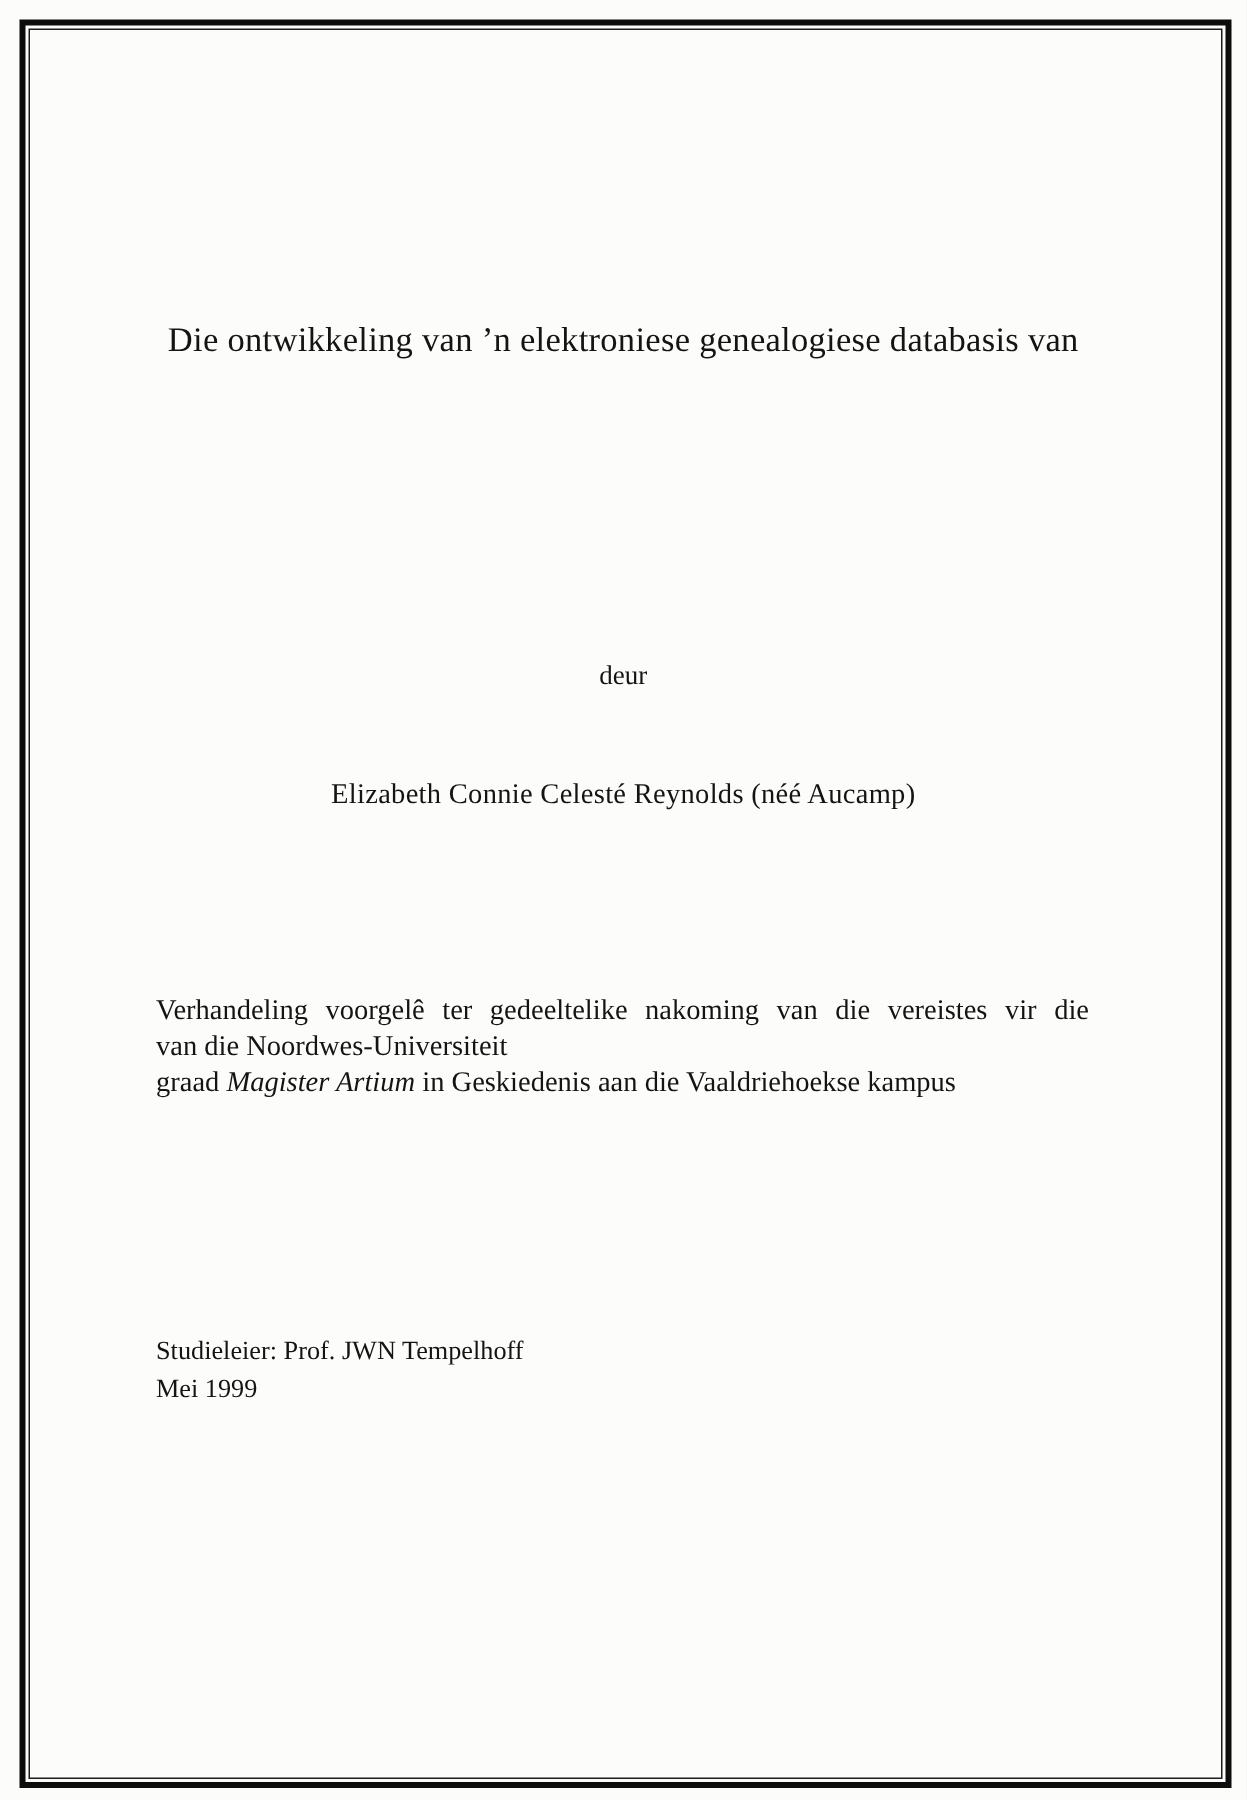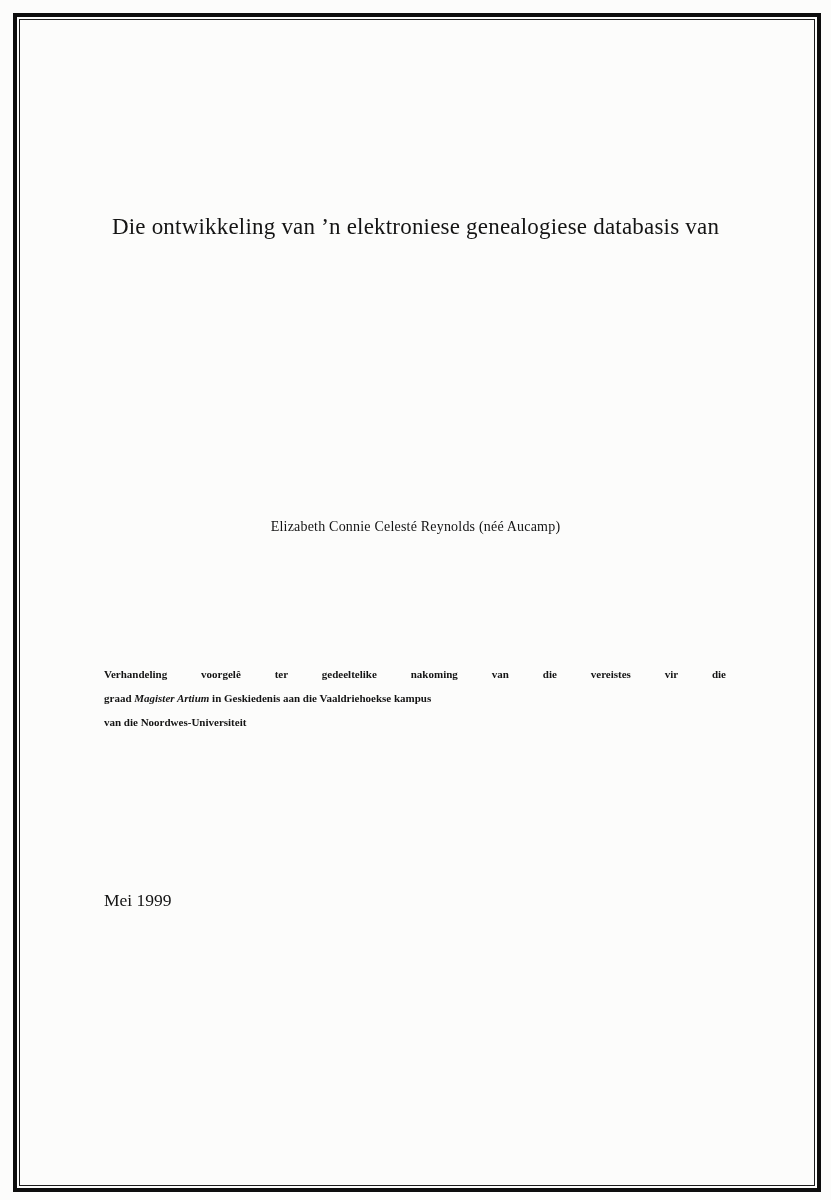--- a/index.html
+++ b/index.html
@@ -33,29 +33,28 @@
     font-size:23px;
     line-height:42px;
     letter-spacing:0.2px;
   }
   .byline{
     top:440px;
     font-size:18px;
   }
   .author{
     top:519px;
-    font-size:14px;
+    font-size:19px;
     letter-spacing:0.2px;
   }
   .statement{
     top:662px;left:104px;width:622px;
-    font-size:11px;
+    font-size:19px;
     line-height:24px;
     text-align:left;
-    font-weight:bold;
   }
   .statement .jl{
     text-align:justify;
     text-align-last:justify;
   }
   .supervisor-block{
     top:888px;left:104px;
     font-size:17.5px;
     line-height:25px;
   }
@@ -87,26 +86,28 @@
 
 <div class="page">
   <div class="frame-outer">
     <div class="frame-inner"></div>
   </div>
 
   <div class="abs center title">
     <div>Die ontwikkeling van ’n elektroniese genealogiese databasis van</div>
   </div>
 
+  <div class="abs center byline">deur</div>
 
   <div class="abs center author">Elizabeth Connie Celesté Reynolds (néé Aucamp)</div>
 
   <div class="abs statement">
     <div class="jl">Verhandeling voorgelê ter gedeeltelike nakoming van die vereistes vir die</div>
+    <div>van die Noordwes-Universiteit</div>
     <div><span>graad </span><i>Magister Artium</i><span> in Geskiedenis aan die Vaaldriehoekse kampus</span></div>
-    <div>van die Noordwes-Universiteit</div>
   </div>
 
   <div class="abs supervisor-block">
+    <div>Studieleier: Prof. JWN Tempelhoff</div>
     <div>Mei 1999</div>
   </div>
 
 </div>
 
 </body></html>

